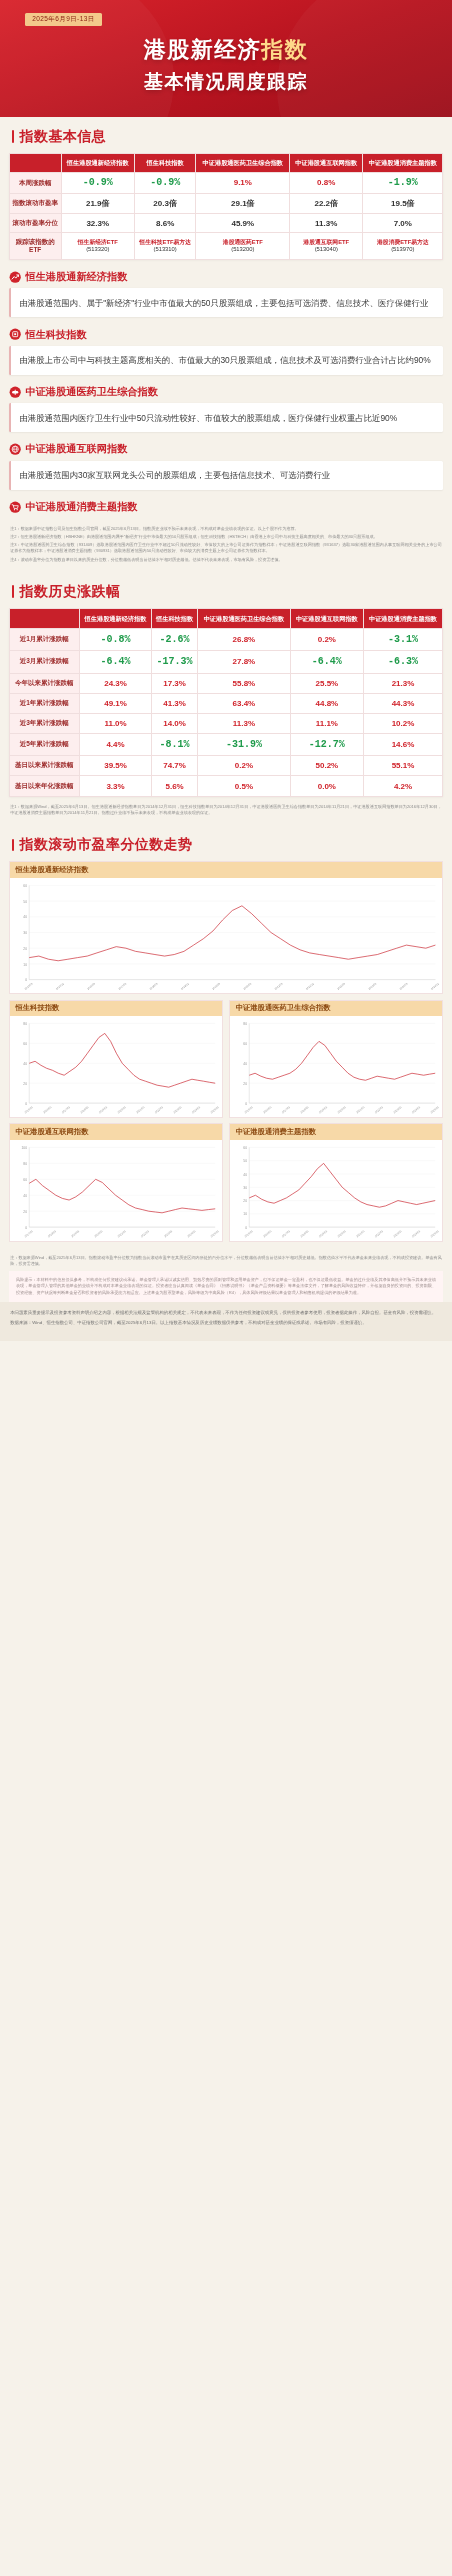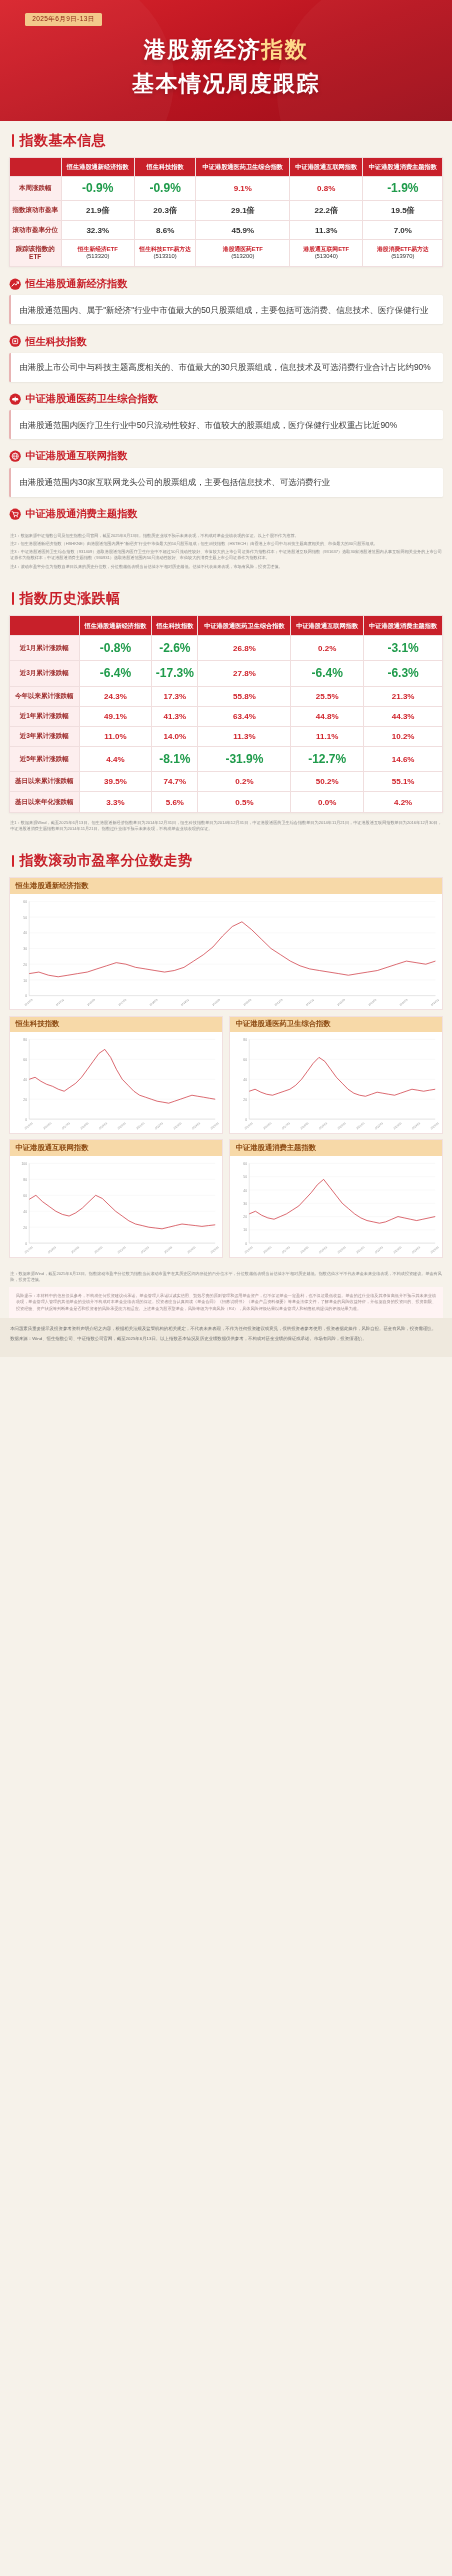--- a/index.html
+++ b/index.html
@@ -52,21 +52,21 @@
     font-weight: bold;
     letter-spacing: 1.5px;
     margin-top: 8.7px;
     position: relative; z-index: 2;
     text-shadow: 0 1.5px 4.4px rgba(0,0,0,0.2);
   }
   .htitle .hl { color: #ffd98a; }
   .htitle2 {
     text-align: center;
     color: #fff;
-    font-size: 22px;
+    font-size: 19px;
     font-weight: bold;
     letter-spacing: 1.5px;
     margin-top: 4.4px;
     position: relative; z-index: 2;
     text-shadow: 0 1.5px 4.4px rgba(0,0,0,0.2);
   }
 
   
   .sec-title {
     display: flex;
@@ -100,21 +100,21 @@
   }
   table.main thead th {
     background: #c8202a; color: #fff; font-weight: bold;
     font-size: 6.2px; line-height: 1.25; padding: 5.1px 1.5px;
   }
   table.main thead th.corner { background: #c8202a; }
   table.main tbody th {
     background: #fdeeee; color: #9c2a2a; font-weight: bold;
     font-size: 6.5px; width: 52px; line-height: 1.3;
   }
-  td.neg { color: #1f9b4b; font-weight: bold; font-size: 12px; }
+  td.neg { color: #1f9b4b; font-weight: bold; font-size: 10px; font-family: Liberation Mono, monospace; }
   td.pos { color: #d0232b; font-weight: bold; font-size: 8px; }
   td.num { color: #333; font-weight: bold; font-size: 8px; }
   td.etf { font-size: 5.8px; line-height: 1.3; color: #333; }
   td.etf b { color: #c8202a; display:block; font-weight: bold;}
 
   
   .card { padding: 0 8.7px; margin-top: 10.2px; }
   .card-head {
     display: flex; align-items: center; gap: 4.4px;
     margin-bottom: 4.4px;

